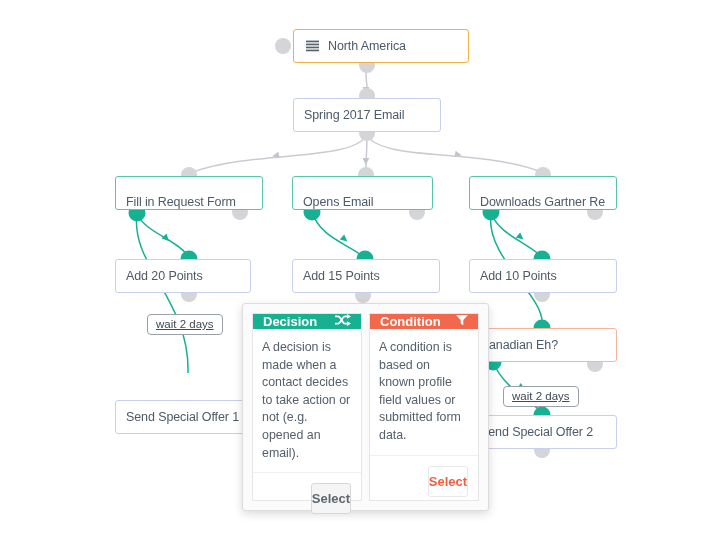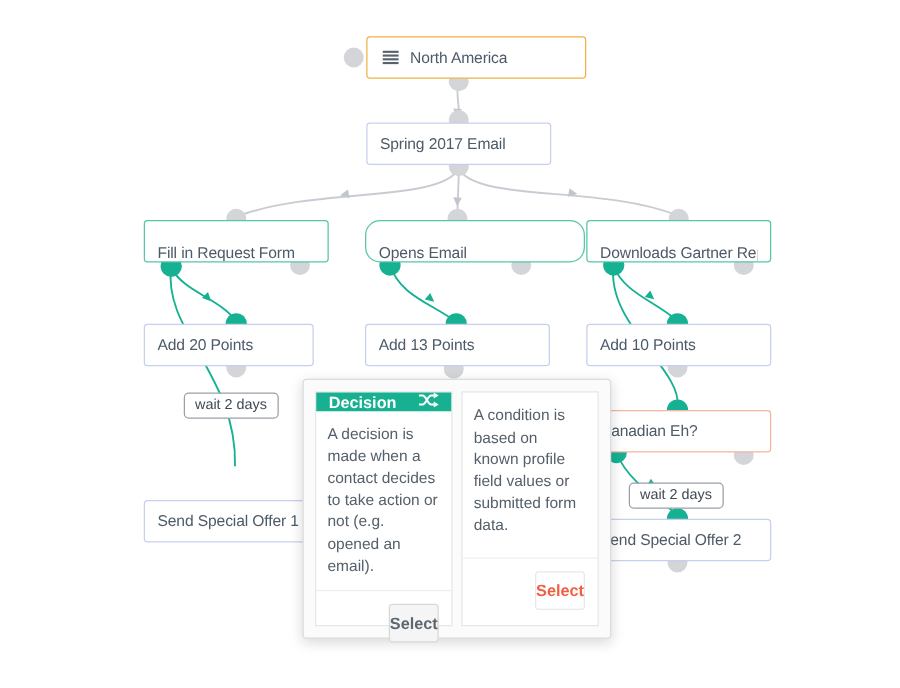--- a/index.html
+++ b/index.html
@@ -22,21 +22,21 @@
   .node.kind-source{border:1.5px solid #f2b147;}
   .node.kind-action{border:1px solid #c7cfee;}
   .node.kind-decision{border:1px solid #55c6a9;align-items:flex-end;}
   .node.kind-condition{border:1px solid #f6b49b;}
   .node .nicon{display:inline-flex;margin-right:9px;margin-left:2px;}
 
   
   .badge{
     position:absolute;z-index:3;background:#ffffff;border:1px solid #9aa0a8;
     border-radius:4px;font-size:11.5px;color:#3f4a54;line-height:19px;
-    padding:0 8px;white-space:nowrap;box-sizing:border-box;text-align:center;
+    padding:0 8px;white-space:nowrap;box-sizing:border-box;text-align:center;text-decoration:underline;
   }
 
   
   .modal{
     position:absolute;left:242px;top:303px;width:247px;height:208px;z-index:10;
     background:#fbfbfb;border:1px solid #dcdcdc;border-radius:3px;
     box-shadow:0 3px 10px rgba(0,0,0,0.15);
     box-sizing:border-box;padding:9px;display:flex;gap:7px;
   }
   .event-card{
@@ -127,31 +127,31 @@
           </svg>
         </span>
         <span class="label">North America</span>
       </div>
       <div class="node kind-action" style="left: 293px; top: 98px; width: 148px; height: 34px;">
         <span class="label">Spring 2017 Email</span>
       </div>
       <div class="node kind-decision" style="left: 115px; top: 176px; width: 148px; height: 34px;">
         <span class="label">Fill in Request Form</span>
       </div>
-      <div class="node kind-decision" style="left: 292px; top: 176px; width: 176px; height: 34px; border-radius: 12px;">
+      <div class="node kind-decision" style="left: 292px; top: 176px; width: 141px; height: 34px;">
         <span class="label">Opens Email</span>
       </div>
       <div class="node kind-decision" style="left: 469px; top: 176px; width: 148px; height: 34px;">
         <span class="label">Downloads Gartner Report</span>
       </div>
       <div class="node kind-action" style="left: 115px; top: 259px; width: 136px; height: 34px;">
         <span class="label">Add 20 Points</span>
       </div>
       <div class="node kind-action" style="left: 292px; top: 259px; width: 148px; height: 34px;">
-        <span class="label">Add 13 Points</span>
+        <span class="label">Add 15 Points</span>
       </div>
       <div class="node kind-action" style="left: 469px; top: 259px; width: 148px; height: 34px;">
         <span class="label">Add 10 Points</span>
       </div>
       <div class="node kind-condition" style="left: 469px; top: 328px; width: 148px; height: 34px;">
         <span class="label">Canadian Eh?</span>
       </div>
       <div class="node kind-action" style="left: 115px; top: 400px; width: 148px; height: 34px;">
         <span class="label">Send Special Offer 1</span>
       </div>
@@ -178,20 +178,28 @@
           </svg>
         </span>
       </div>
       <div class="card-body">A decision is made when a contact decides to take action or not (e.g. opened an email).</div>
       <div class="card-footer">
         <button class="select-btn">Select</button>
       </div>
     </div>
 
     <div class="event-card condition">
+      <div class="card-header">
+        <span>Condition</span>
+        <span>
+          <svg width="12" height="11" viewBox="0 0 12 11">
+            <polygon points="0,0 12,0 7.3,5 7.3,10.3 4.7,8.6 4.7,5" fill="#ffffff"></polygon>
+          </svg>
+        </span>
+      </div>
       <div class="card-body">A condition is based on known profile field values or submitted form data.</div>
       <div class="card-footer">
         <button class="select-btn">Select</button>
       </div>
     </div>
 
   </div>
 </div>
 
 </body></html>

